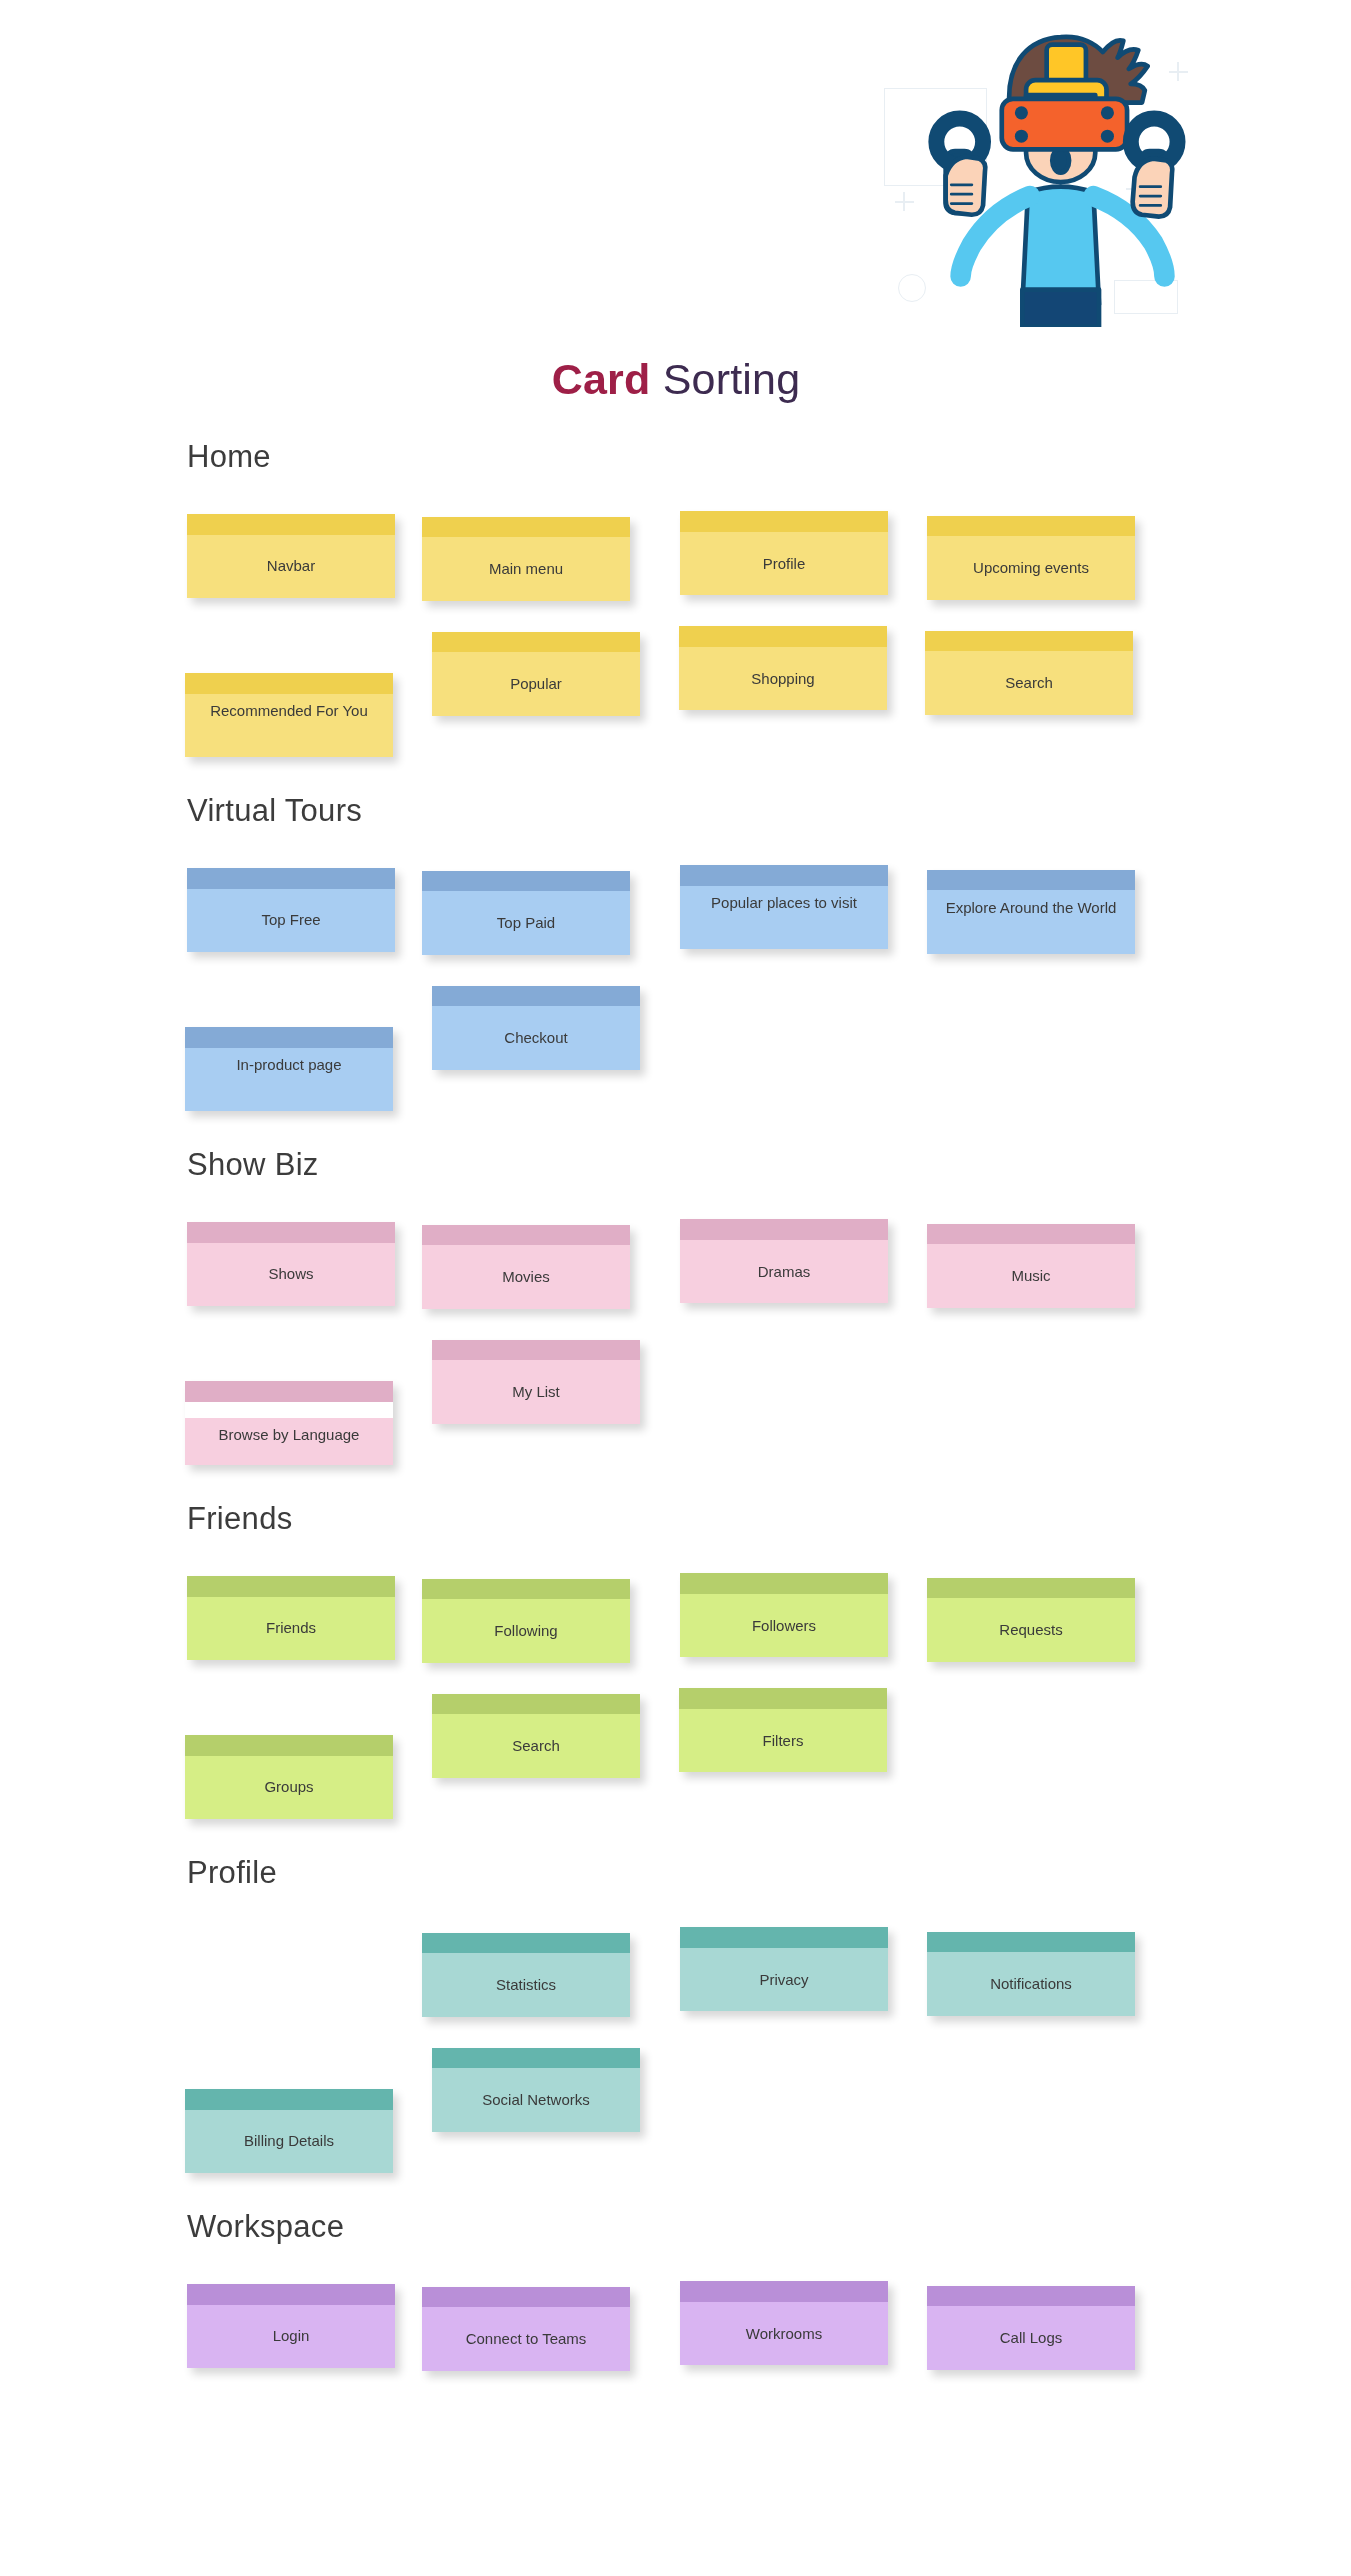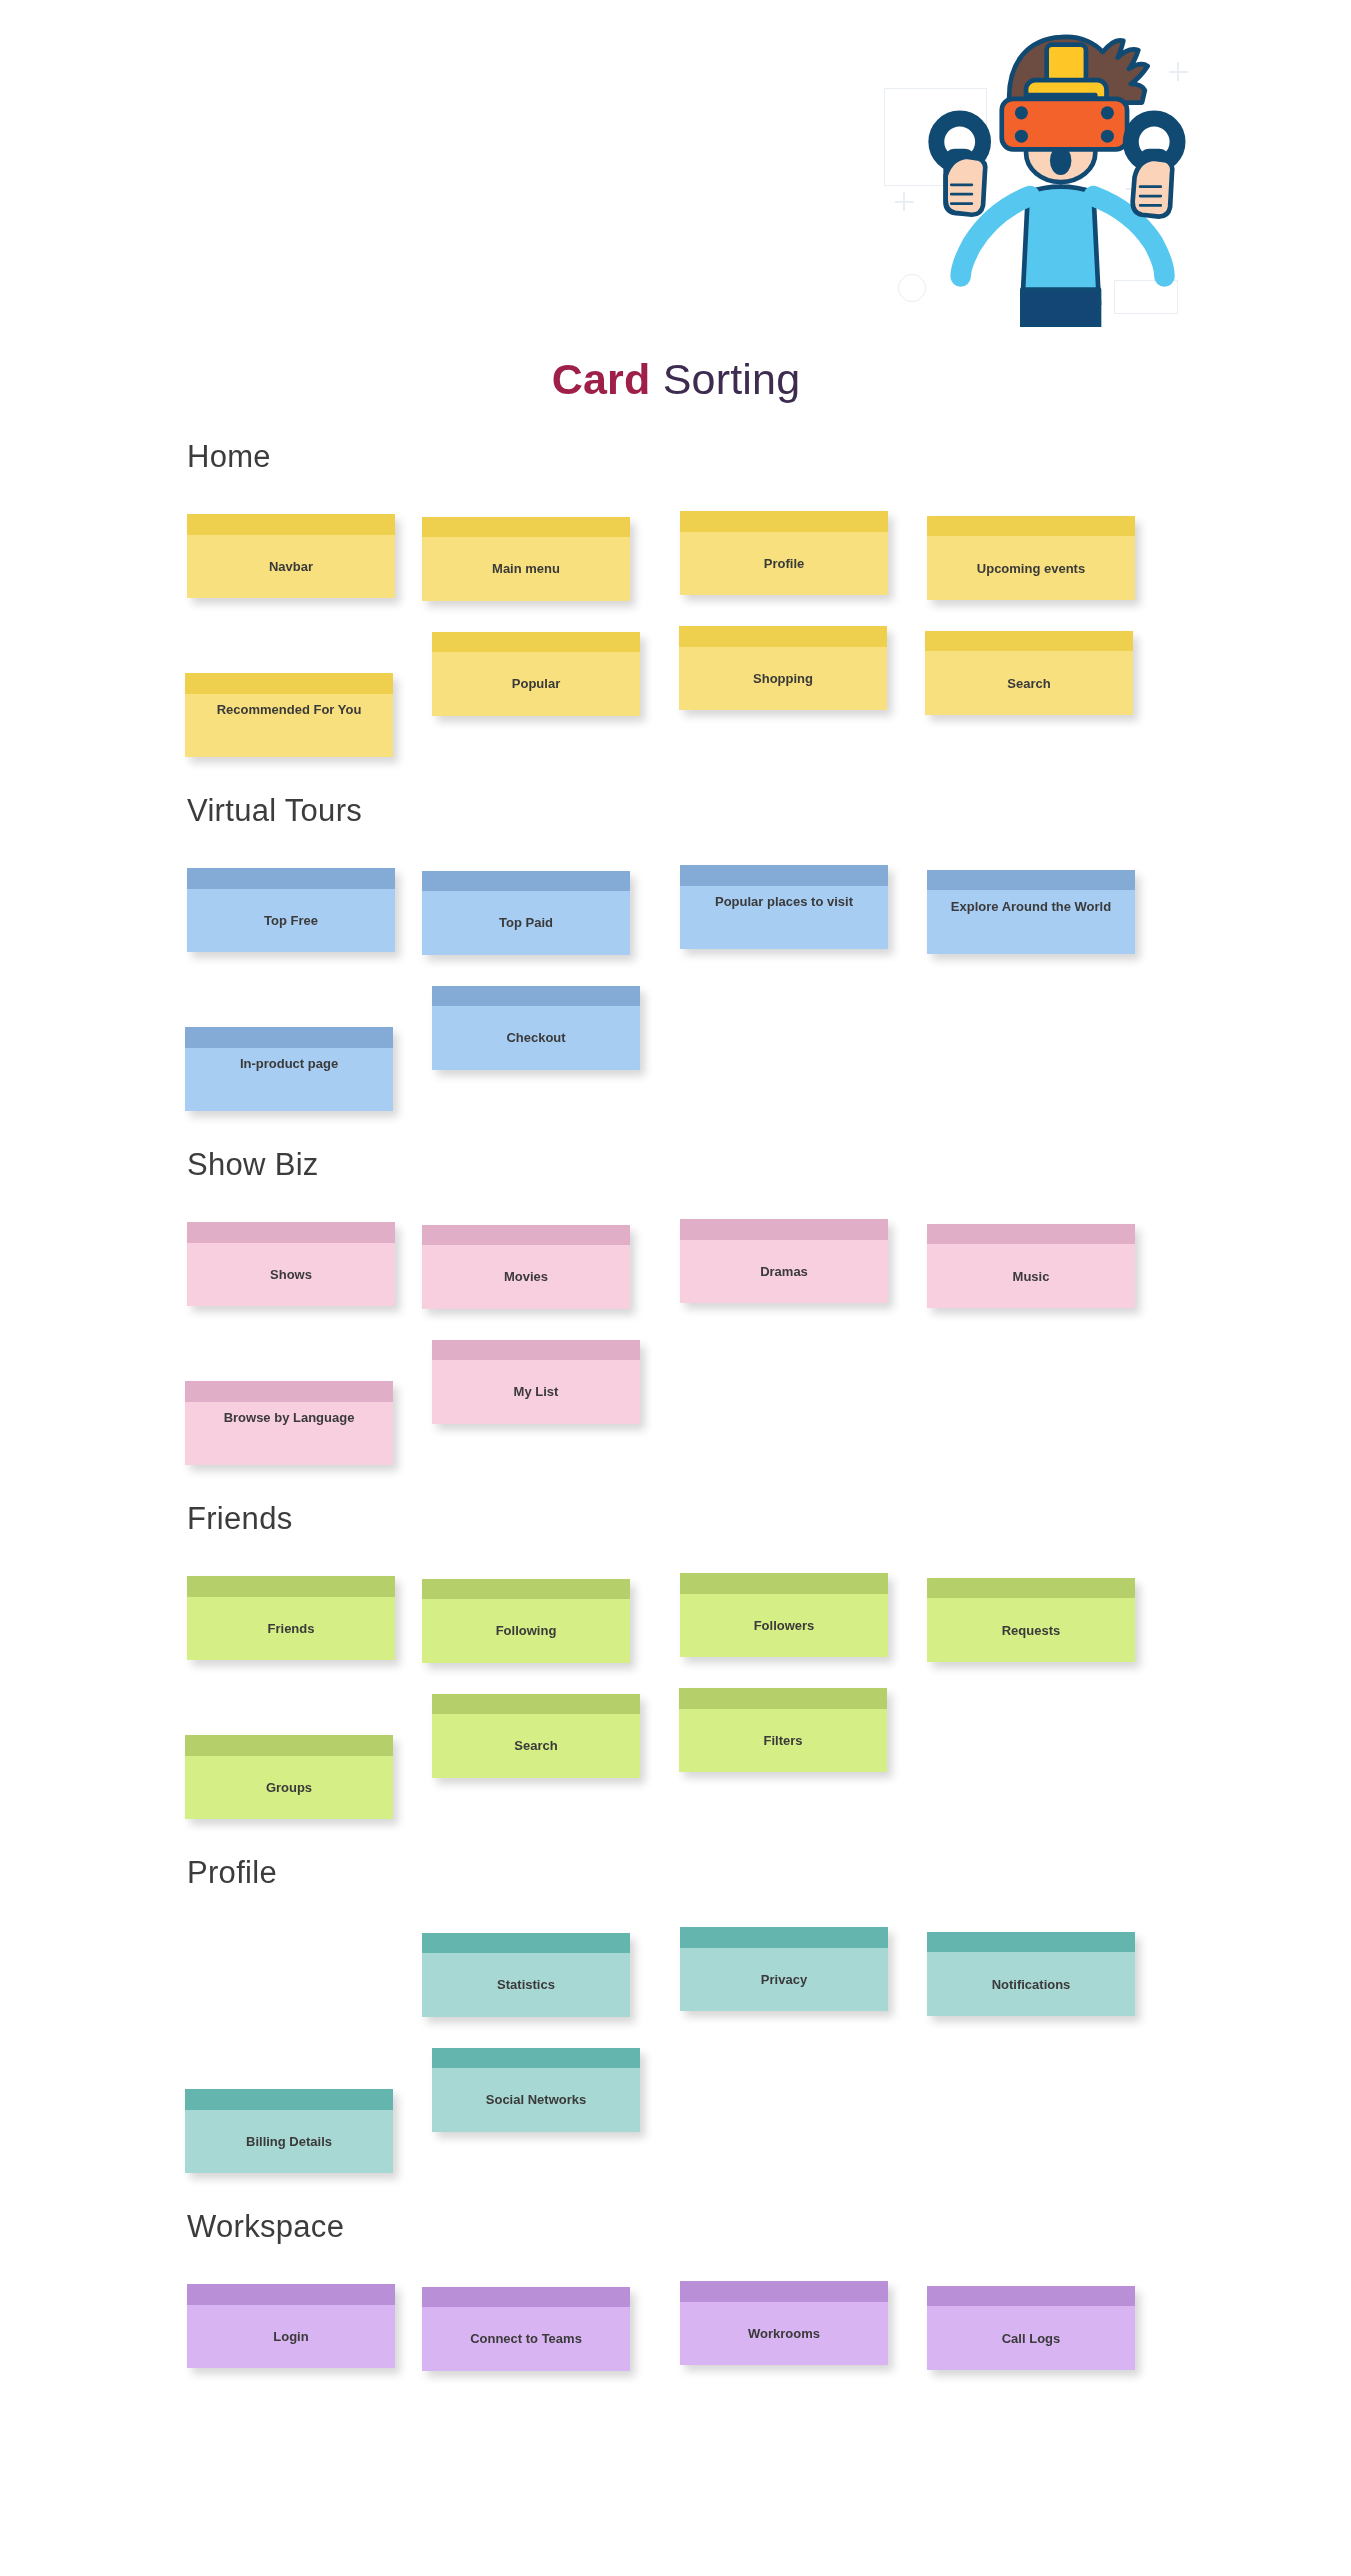--- a/index.html
+++ b/index.html
@@ -99,24 +99,24 @@
     box-shadow: 4.7px 5.6px 8.4px rgba(0,0,0,0.16);
   }
   .card-head { height: 20.6px; width: 100%; }
   .card-body {
     flex: 1;
     display: flex;
     align-items: center;
     justify-content: center;
     text-align: center;
     padding: 0 7.5px;
-    font-size: 13px;
+    font-size: 15px;
     line-height: 1.18;
     color: #3a3a3a;
-    font-weight: 700;
+    font-weight: 400;
   }
   .card.multiline .card-body {
     align-items: flex-start;
     padding-top: 8.4px;
   }
 
   
   .c0 { left: 187px; }
   .c1 { left: 414px; margin-left: 8px; }
   .c2 { left: 680px; }
@@ -284,21 +284,21 @@
             <div class="card c2" style="top: -2.8px;">
               <div class="card-head" style="background: rgb(224, 174, 198);"></div>
               <div class="card-body" style="background: rgb(247, 207, 223);">Dramas</div>
             </div>
             <div class="card c3" style="top: 1.9px;">
               <div class="card-head" style="background: rgb(224, 174, 198);"></div>
               <div class="card-body" style="background: rgb(247, 207, 223);">Music</div>
             </div>
           </div>
           <div class="row">
-            <div class="card c0b multiline" style="top: 0px;">
+            <div class="card c0b multiline" style="top: 0px; gap: 16px;">
               <div class="card-head" style="background: rgb(224, 174, 198);"></div>
               <div class="card-body" style="background: rgb(247, 207, 223);">Browse by Language</div>
             </div>
             <div class="card c1b" style="top: 2.8px;">
               <div class="card-head" style="background: rgb(224, 174, 198);"></div>
               <div class="card-body" style="background: rgb(247, 207, 223);">My List</div>
             </div>
           </div>
         </div>
       </div>

